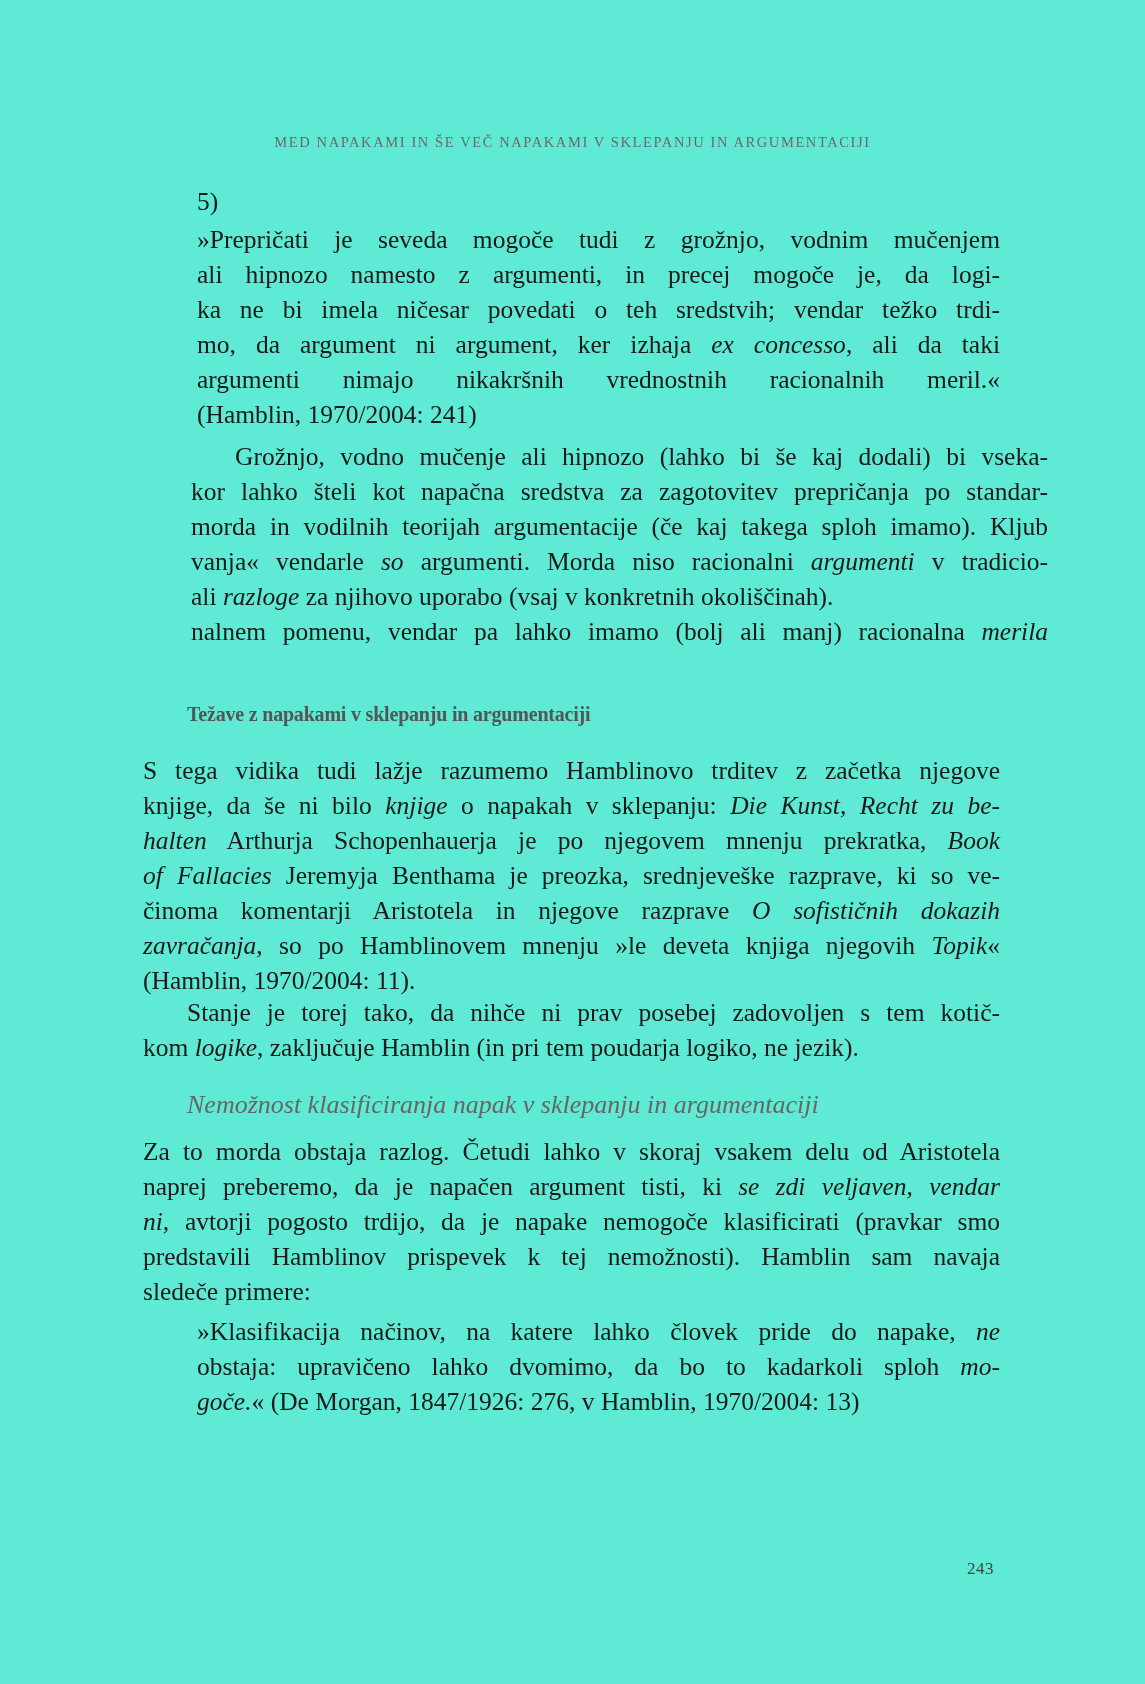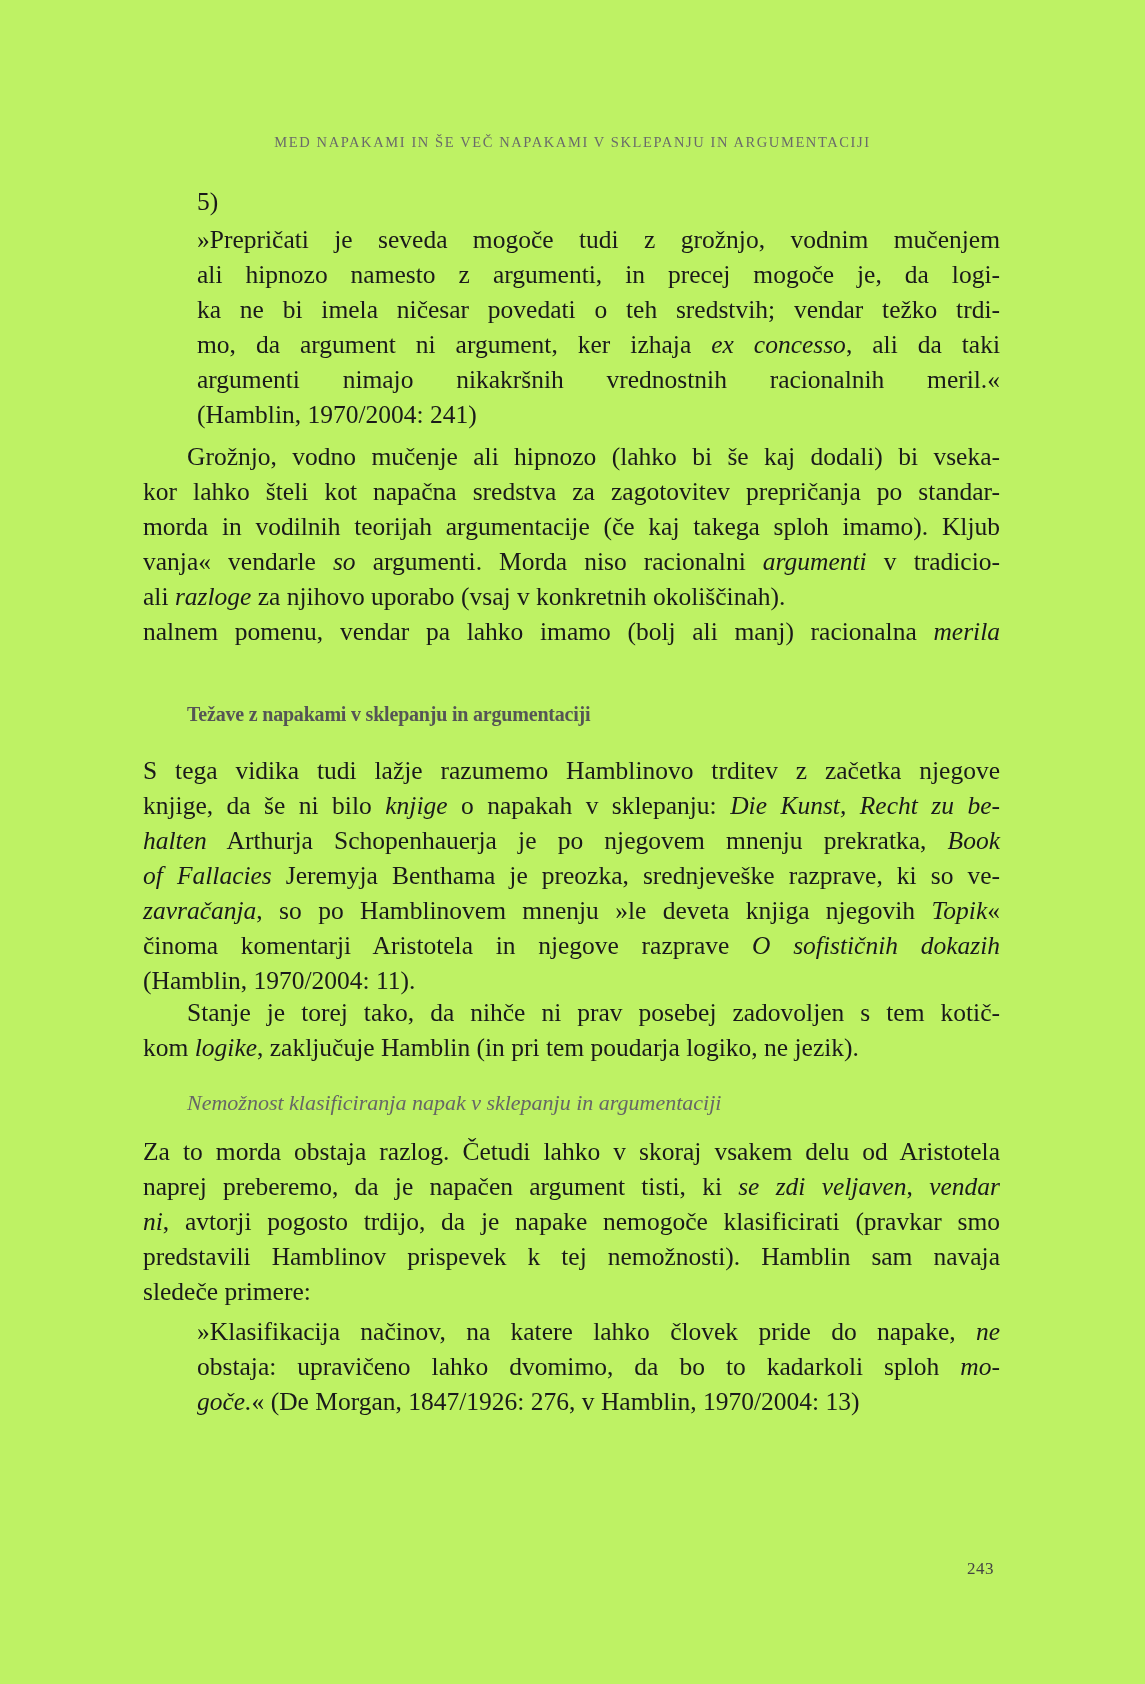--- a/index.html
+++ b/index.html
@@ -1,66 +1,66 @@
 <!DOCTYPE html>
 <html><head>
   <meta charset="utf-8">
   <style>
     html, body { margin: 0; padding: 0; background: #ffffff; }
     body { width: 1145px; height: 1684px; position: relative; overflow: hidden; }
-    .page { position: absolute; left: 0; top: 0; width: 1145px; height: 1684px; background: #bef264; color: #1a1a1a;
+    .page { position: absolute; left: 0; top: 0; width: 1145px; height: 1684px; background: #5eead4; color: #1a1a1a;
       font-family: "Liberation Serif", "DejaVu Serif", serif; }
     .running-head { position: absolute; top: 134px; left: 0; width: 1145px; text-align: center;
       font-size: 14.5px; letter-spacing: 1.6px; color: #6a6a6a; }
     .text { position: absolute; left: 143px; width: 857px; font-size: 25.5px; line-height: 35px; }
     .line { display: block; white-space: nowrap; }
     .just { text-align: justify; text-align-last: justify; white-space: normal; }
     .ind { padding-left: 44px; }
     .quote { left: 197px; width: 803px; }
     .num { position: absolute; left: 197px; top: 184px; font-size: 25.5px; line-height: 35px; }
     .h-bold { position: absolute; left: 187px; font-size: 20px; color: #555555; font-weight: bold; letter-spacing: -0.2px; }
-    .h-ital { position: absolute; left: 187px; font-size: 22px; color: #666666; font-style: italic; }
+    .h-ital { position: absolute; left: 187px; font-size: 26px; color: #666666; font-style: italic; }
     i { font-style: italic; }
     .pageno { position: absolute; left: 967px; top: 1559px; font-size: 17px; color: #444444; letter-spacing: 0.5px; }
   </style>
 </head>
 <body>
 
 <div class="page">
   <div class="running-head">MED NAPAKAMI IN ŠE VEČ NAPAKAMI V SKLEPANJU IN ARGUMENTACIJI</div>
 
   <div class="num">5)</div>
 
   <div class="text quote" style="top:222px;">
       <span class="line just"><span>»Prepričati je seveda mogoče tudi z grožnjo, vodnim mučenjem</span></span>
       <span class="line just"><span>ali hipnozo namesto z argumenti, in precej mogoče je, da logi-</span></span>
       <span class="line just"><span>ka ne bi imela ničesar povedati o teh sredstvih; vendar težko trdi-</span></span>
       <span class="line just"><span>mo, da argument ni argument, ker izhaja </span><i>ex concesso</i><span>, ali da taki</span></span>
       <span class="line just"><span>argumenti nimajo nikakršnih vrednostnih racionalnih meril.«</span></span>
       <span class="line"><span>(Hamblin, 1970/2004: 241)</span></span>
     </div>
 
-  <div class="text" style="top:439px;">
+  <div class="text" style="top:439px;margin-left:48px;">
       <span class="line just ind"><span>Grožnjo, vodno mučenje ali hipnozo (lahko bi še kaj dodali) bi vseka-</span></span>
       <span class="line just"><span>kor lahko šteli kot napačna sredstva za zagotovitev prepričanja po standar-</span></span>
       <span class="line just"><span>morda in vodilnih teorijah argumentacije (če kaj takega sploh imamo). Kljub</span></span>
       <span class="line just"><span>vanja« vendarle </span><i>so</i><span> argumenti. Morda niso racionalni </span><i>argumenti</i><span> v tradicio-</span></span>
       <span class="line"><span>ali </span><i>razloge</i><span> za njihovo uporabo (vsaj v konkretnih okoliščinah).</span></span>
       <span class="line just"><span>nalnem pomenu, vendar pa lahko imamo (bolj ali manj) racionalna </span><i>merila</i></span>
     </div>
 
   <div class="h-bold" style="top:703px;">Težave z napakami v sklepanju in argumentaciji</div>
 
   <div class="text" style="top:753px;">
       <span class="line just"><span>S tega vidika tudi lažje razumemo Hamblinovo trditev z začetka njegove</span></span>
       <span class="line just"><span>knjige, da še ni bilo </span><i>knjige</i><span> o napakah v sklepanju: </span><i>Die Kunst, Recht zu be-</i></span>
       <span class="line just"><i>halten</i><span> Arthurja Schopenhauerja je po njegovem mnenju prekratka, </span><i>Book</i></span>
       <span class="line just"><i>of Fallacies</i><span> Jeremyja Benthama je preozka, srednjeveške razprave, ki so ve-</span></span>
+      <span class="line just"><span>činoma komentarji Aristotela in njegove razprave </span><i>O sofističnih dokazih</i></span>
       <span class="line just"><i>zavračanja</i><span>, so po Hamblinovem mnenju »le deveta knjiga njegovih </span><i>Topik</i><span>«</span></span>
-      <span class="line just"><span>činoma komentarji Aristotela in njegove razprave </span><i>O sofističnih dokazih</i></span>
       <span class="line"><span>(Hamblin, 1970/2004: 11).</span></span>
     </div>
 
   <div class="text" style="top:995px;">
       <span class="line just ind"><span>Stanje je torej tako, da nihče ni prav posebej zadovoljen s tem kotič-</span></span>
       <span class="line"><span>kom </span><i>logike</i><span>, zaključuje Hamblin (in pri tem poudarja logiko, ne jezik).</span></span>
     </div>
 
   <div class="h-ital" style="top:1090px;">Nemožnost klasificiranja napak v sklepanju in argumentaciji</div>
 

